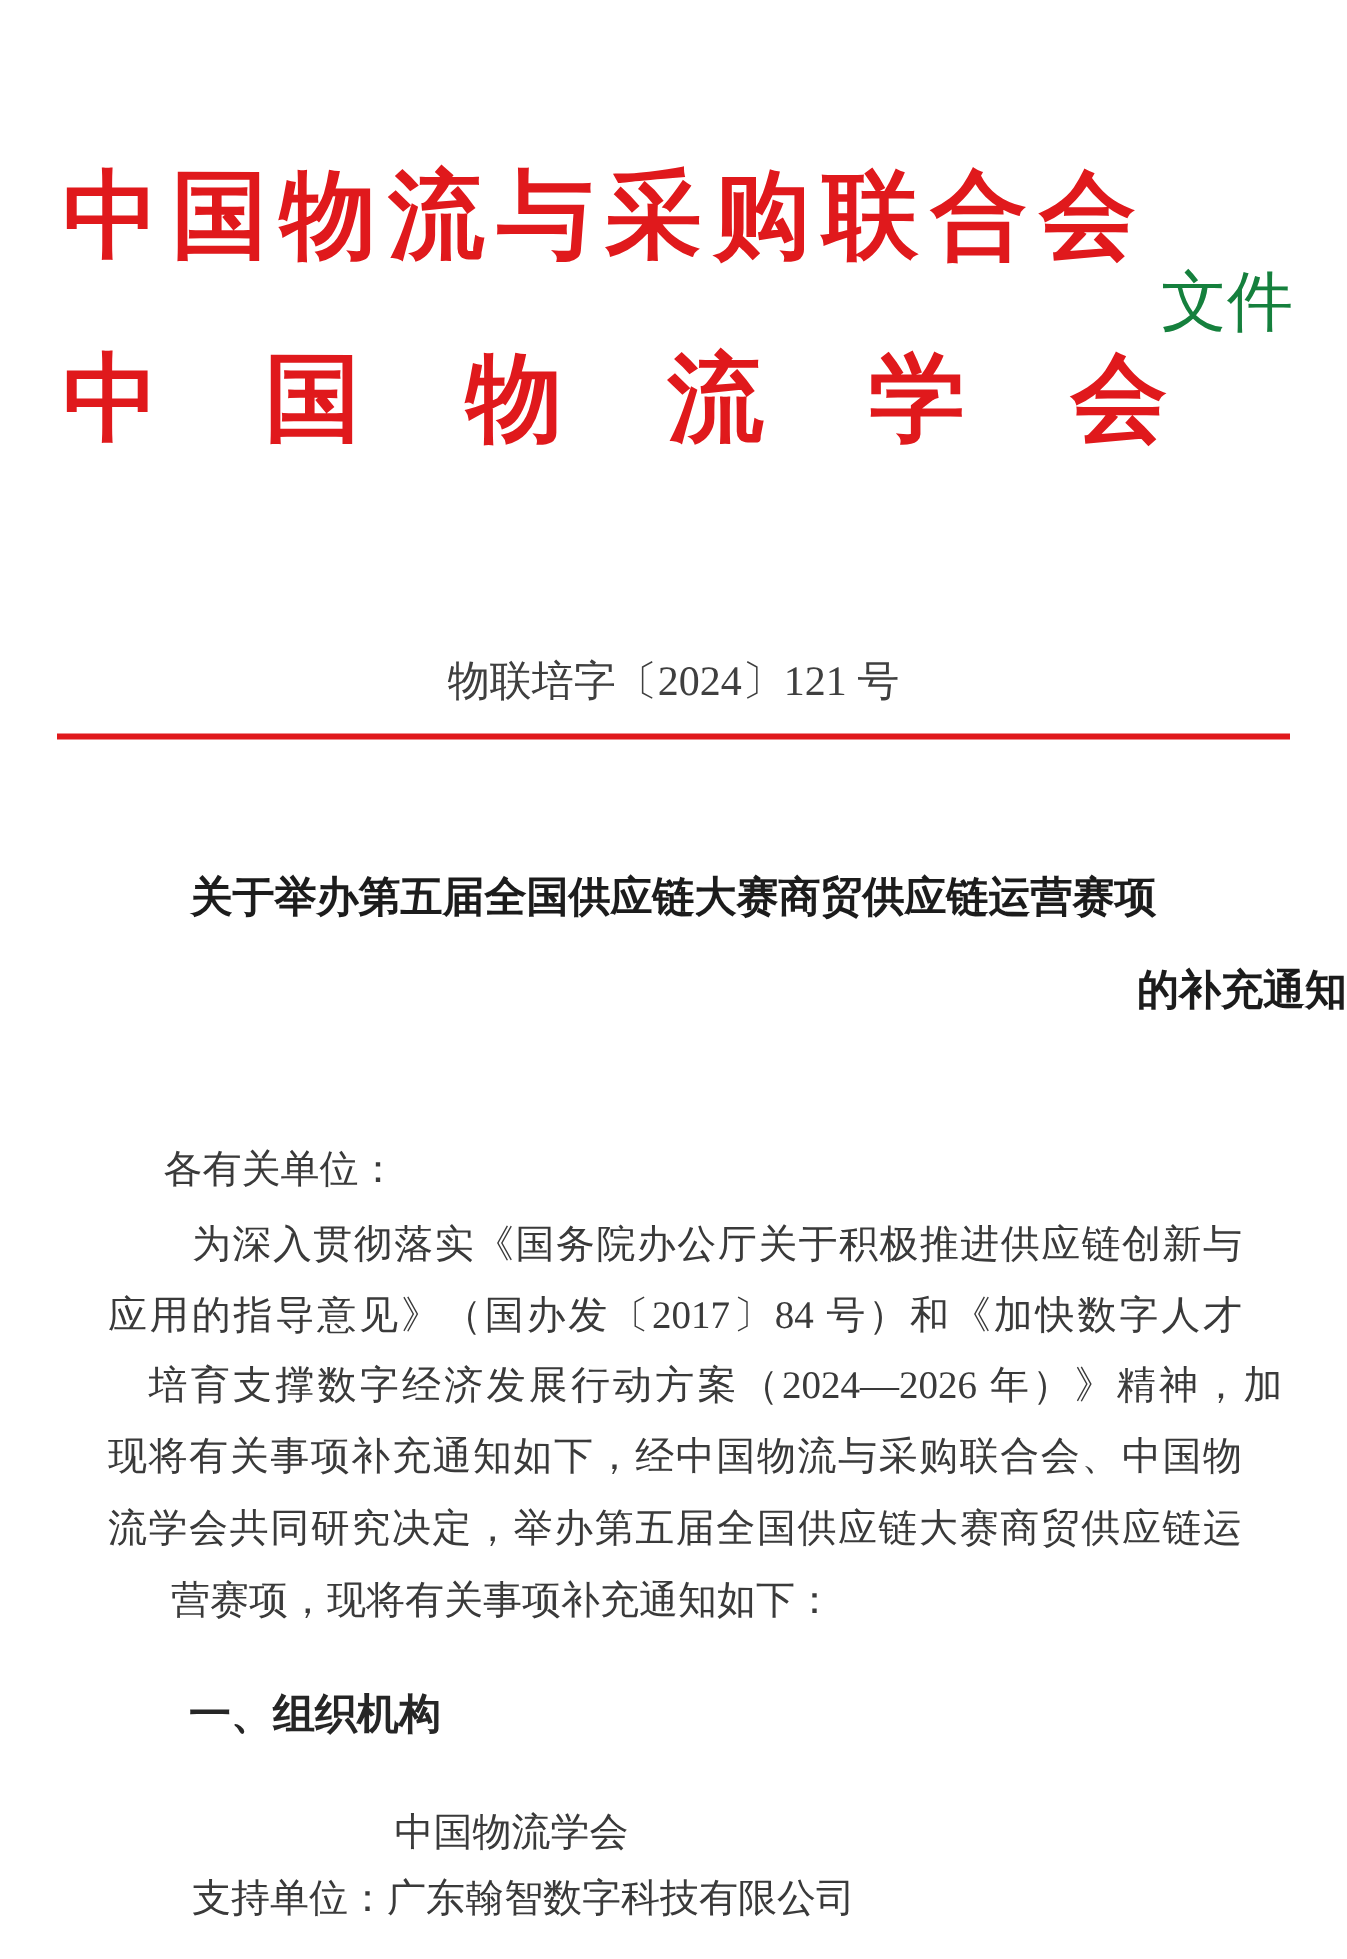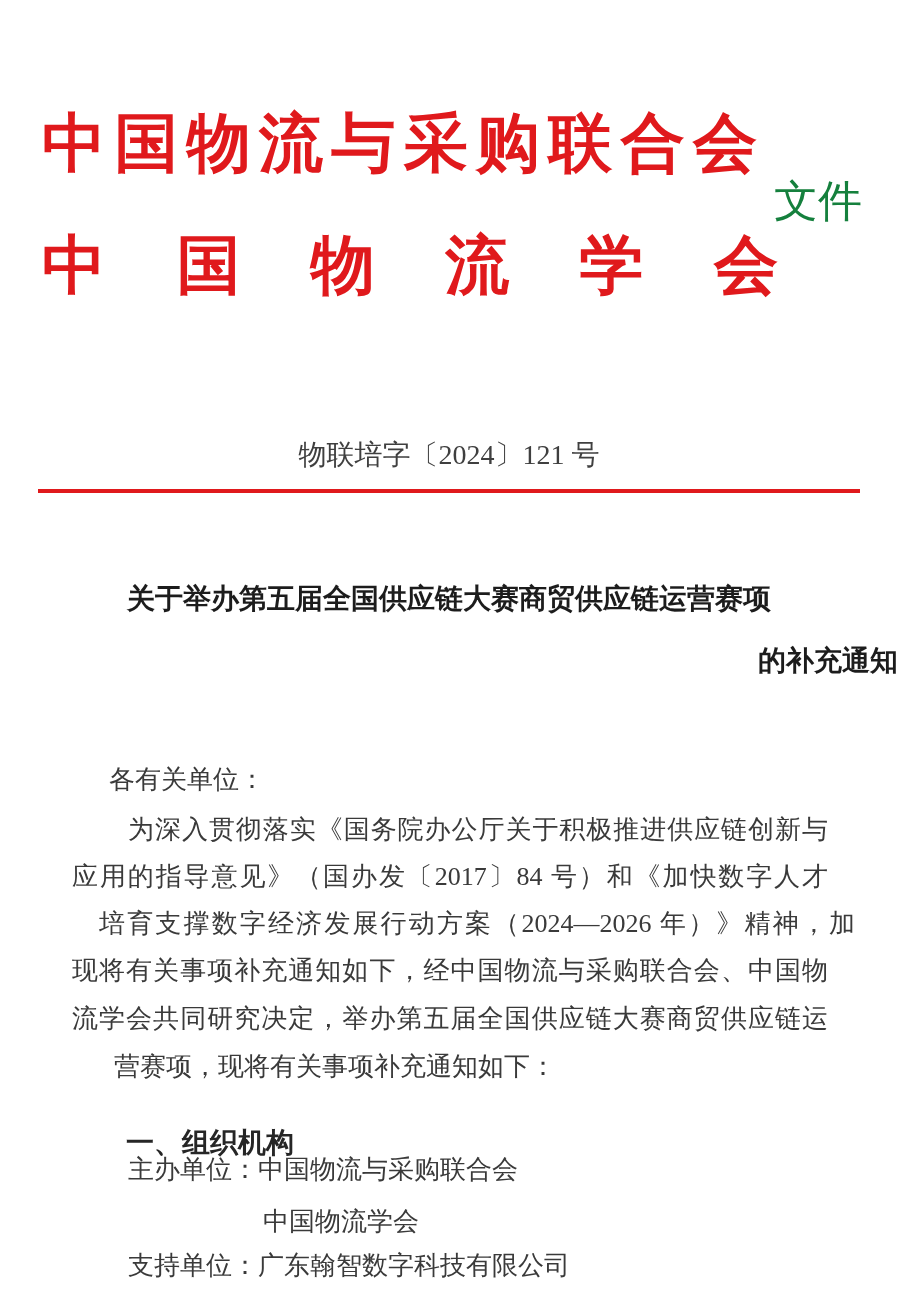--- a/index.html
+++ b/index.html
@@ -137,17 +137,16 @@
 
   <div class="body-line just p0">为深入贯彻落实《国务院办公厅关于积极推进供应链创新与</div>
   <div class="body-line just p1">应用的指导意见》（国办发〔2017〕84 号）和《加快数字人才</div>
   <div class="body-line just p2">培育支撑数字经济发展行动方案（2024—2026 年）》精神，加</div>
   <div class="body-line just p3">现将有关事项补充通知如下，经中国物流与采购联合会、中国物</div>
   <div class="body-line just p4">流学会共同研究决定，举办第五届全国供应链大赛商贸供应链运</div>
   <div class="body-line p5">营赛项，现将有关事项补充通知如下：</div>
 
   <div class="section-heading">一、组织机构</div>
 
-  <div class="body-line host">主办单位：中国物流与采购联合会</div>
   <div class="body-line host2">中国物流学会</div>
   <div class="body-line support">支持单位：广东翰智数字科技有限公司</div>
 
 </div>
 
 </body></html>

